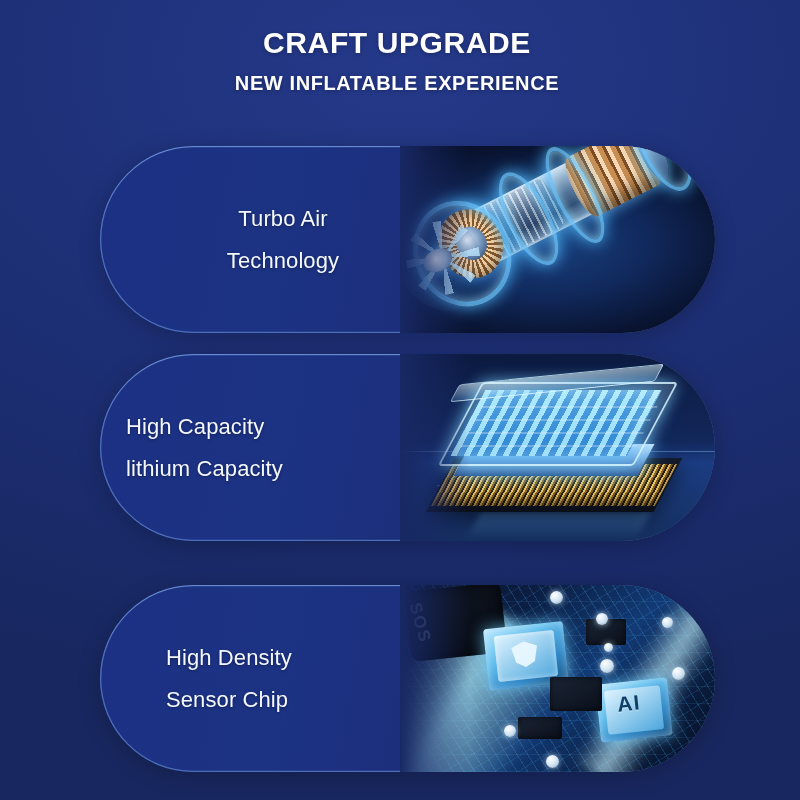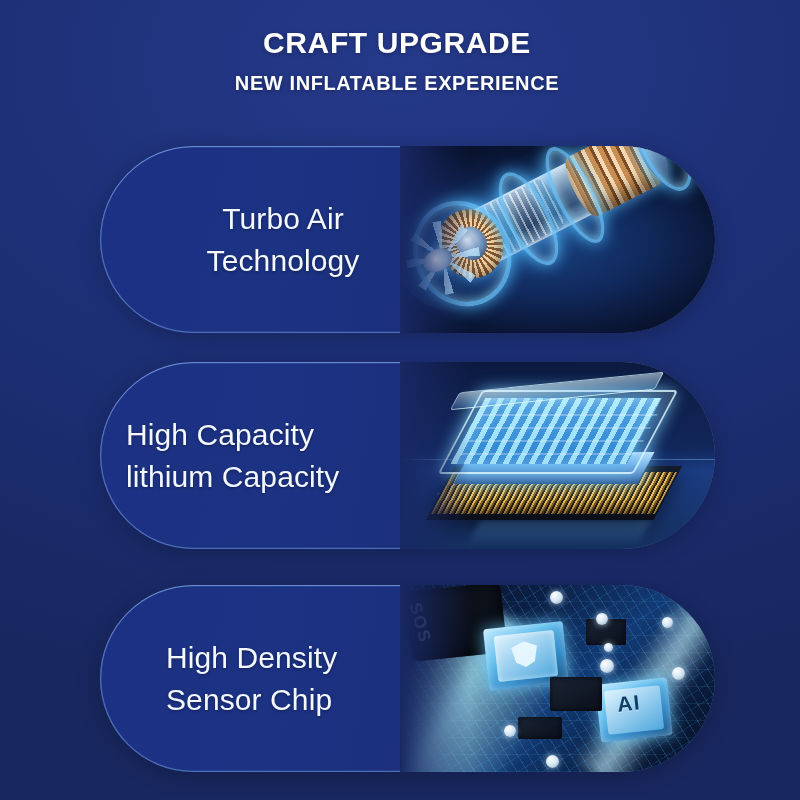--- a/index.html
+++ b/index.html
@@ -47,39 +47,39 @@
                 0 4px 22px rgba(0,0,0,0.22);
   }
   .card::after{
     content:"";
     position:absolute; left:0; top:0; right:0; bottom:0;
     border-radius:94px;
     box-shadow: inset 0 1px 0 rgba(160,195,255,0.35);
     pointer-events:none;
   }
   #card-1 { top: 146px; }
-  #card-2 { top: 362px; text-align: right; }
+  #card-2 { top: 354px; text-align: right; }
   #card-3 { top: 585px; }
 
   .card-label {
     position: absolute;
     left: 22px;
     top: 0;
     width: 300px;
     height: 187px;
     display: flex;
     flex-direction: column;
     justify-content: center;
     z-index: 4;
     padding-left: 0;
     box-sizing: border-box;
   }
   .card-label .line {
     color: #f4f8ff;
-    font-size: 30px;
+    font-size: 22px;
     line-height: 42px;
     font-weight: normal;
     letter-spacing: 0.1px;
     text-shadow: 0 1px 3px rgba(0,0,0,0.35);
     white-space: nowrap;
   }
   #card-1 .card-label { align-items: center; left: 18px; width: 330px; }
   #card-2 .card-label { align-items: flex-start; left: 26px; width: 340px; }
   #card-3 .card-label { align-items: flex-start; left: 26px; width: 340px; margin-left: 40px; }
 

